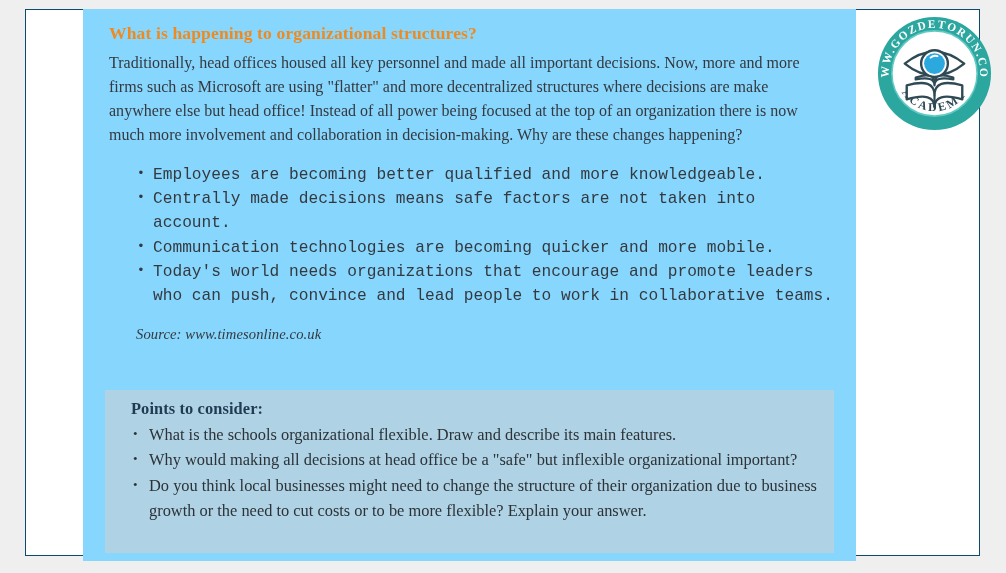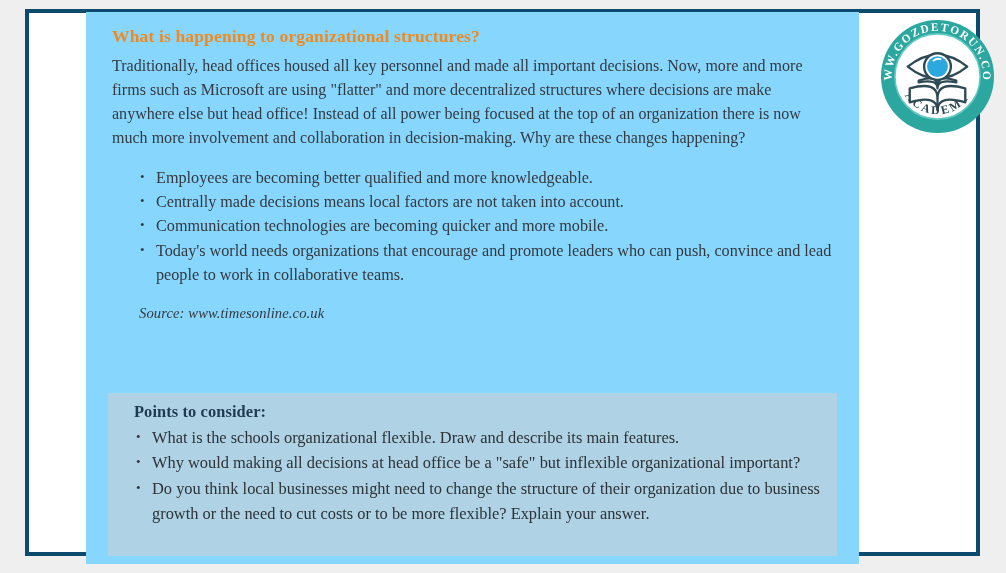--- a/index.html
+++ b/index.html
@@ -23,21 +23,21 @@
   }
 
   
   #slide-card {
     position: absolute;
     left: 25px;
     top: 9px;
     width: 955px;
     height: 547px;
     background: #ffffff;
-    border: 4px solid #0c4a6e;
+    border: 1px solid #0c4a6e;
     box-sizing: border-box;
     padding-left: 8px;
   }
 
   
   #content-panel {
     position: absolute;
     left: 57px;
     top: -1px;
     width: 773px;
@@ -71,20 +71,21 @@
     line-height: 24.2px;
     color: #34393f;
     letter-spacing: 0.02px;
     max-width: 726px;
   }
 
   ul.doc-list {
     list-style: none;
     margin: 15px 0 0 0;
     padding: 0 0 0 28px;
+    font-family: Liberation Mono, monospace;
   }
   ul.doc-list > li {
     position: relative;
     font-size: 16.2px;
     line-height: 24.3px;
     color: #34393f;
     padding-left: 16px;
     margin-bottom: 0px;
   }
   ul.doc-list > li::before {
@@ -169,21 +170,21 @@
 
     <div id="content-panel">
       <div id="panel-inner">
 
         <h1 id="article-heading">What is happening to organizational structures?</h1>
 
         <p id="article-body">Traditionally, head offices housed all key personnel and made all important decisions. Now, more and more firms such as Microsoft are using "flatter" and more decentralized structures where decisions are make anywhere else but head office! Instead of all power being focused at the top of an organization there is now much more involvement and collaboration in decision-making. Why are these changes happening?</p>
 
         <ul class="doc-list" id="article-bullets">
           <li>Employees are becoming better qualified and more knowledgeable.</li>
-          <li>Centrally made decisions means local factors are not taken into account.</li>
+          <li>Centrally made decisions means safe factors are not taken into account.</li>
           <li>Communication technologies are becoming quicker and more mobile.</li>
           <li>Today's world needs organizations that encourage and promote leaders who can push, convince and lead people to work in collaborative teams.</li>
         </ul>
 
         <div id="source-line">Source: www.timesonline.co.uk</div>
       </div>
 
       <div id="points-box">
         <h2 id="points-title">Points to consider:</h2>
         <ul id="points-list">

